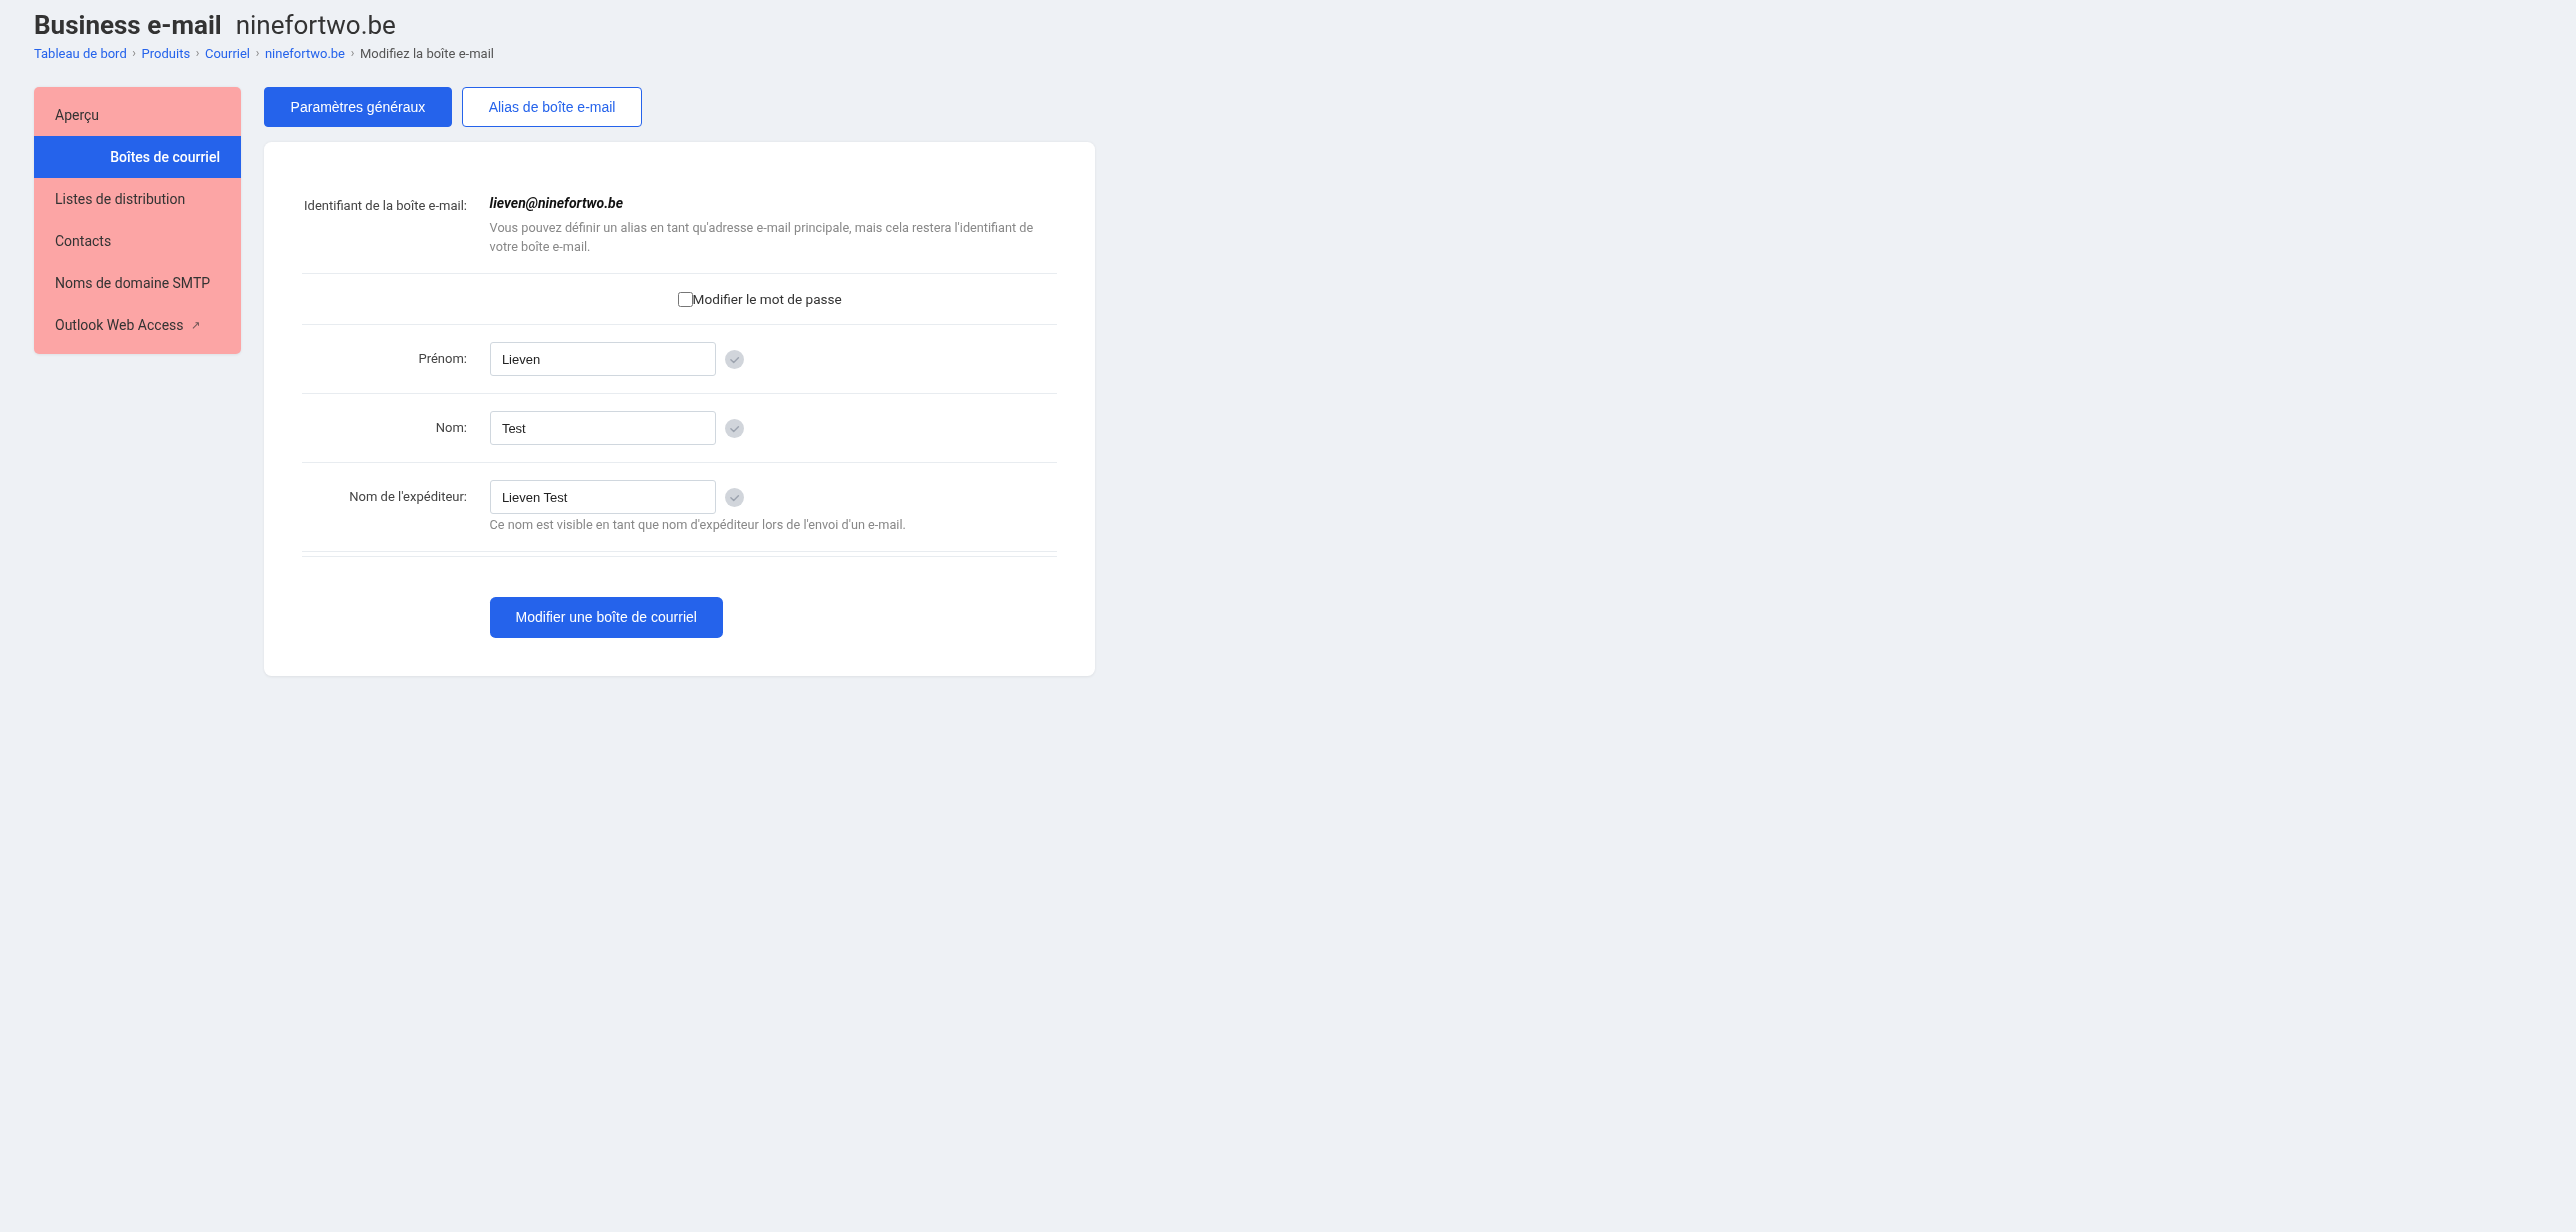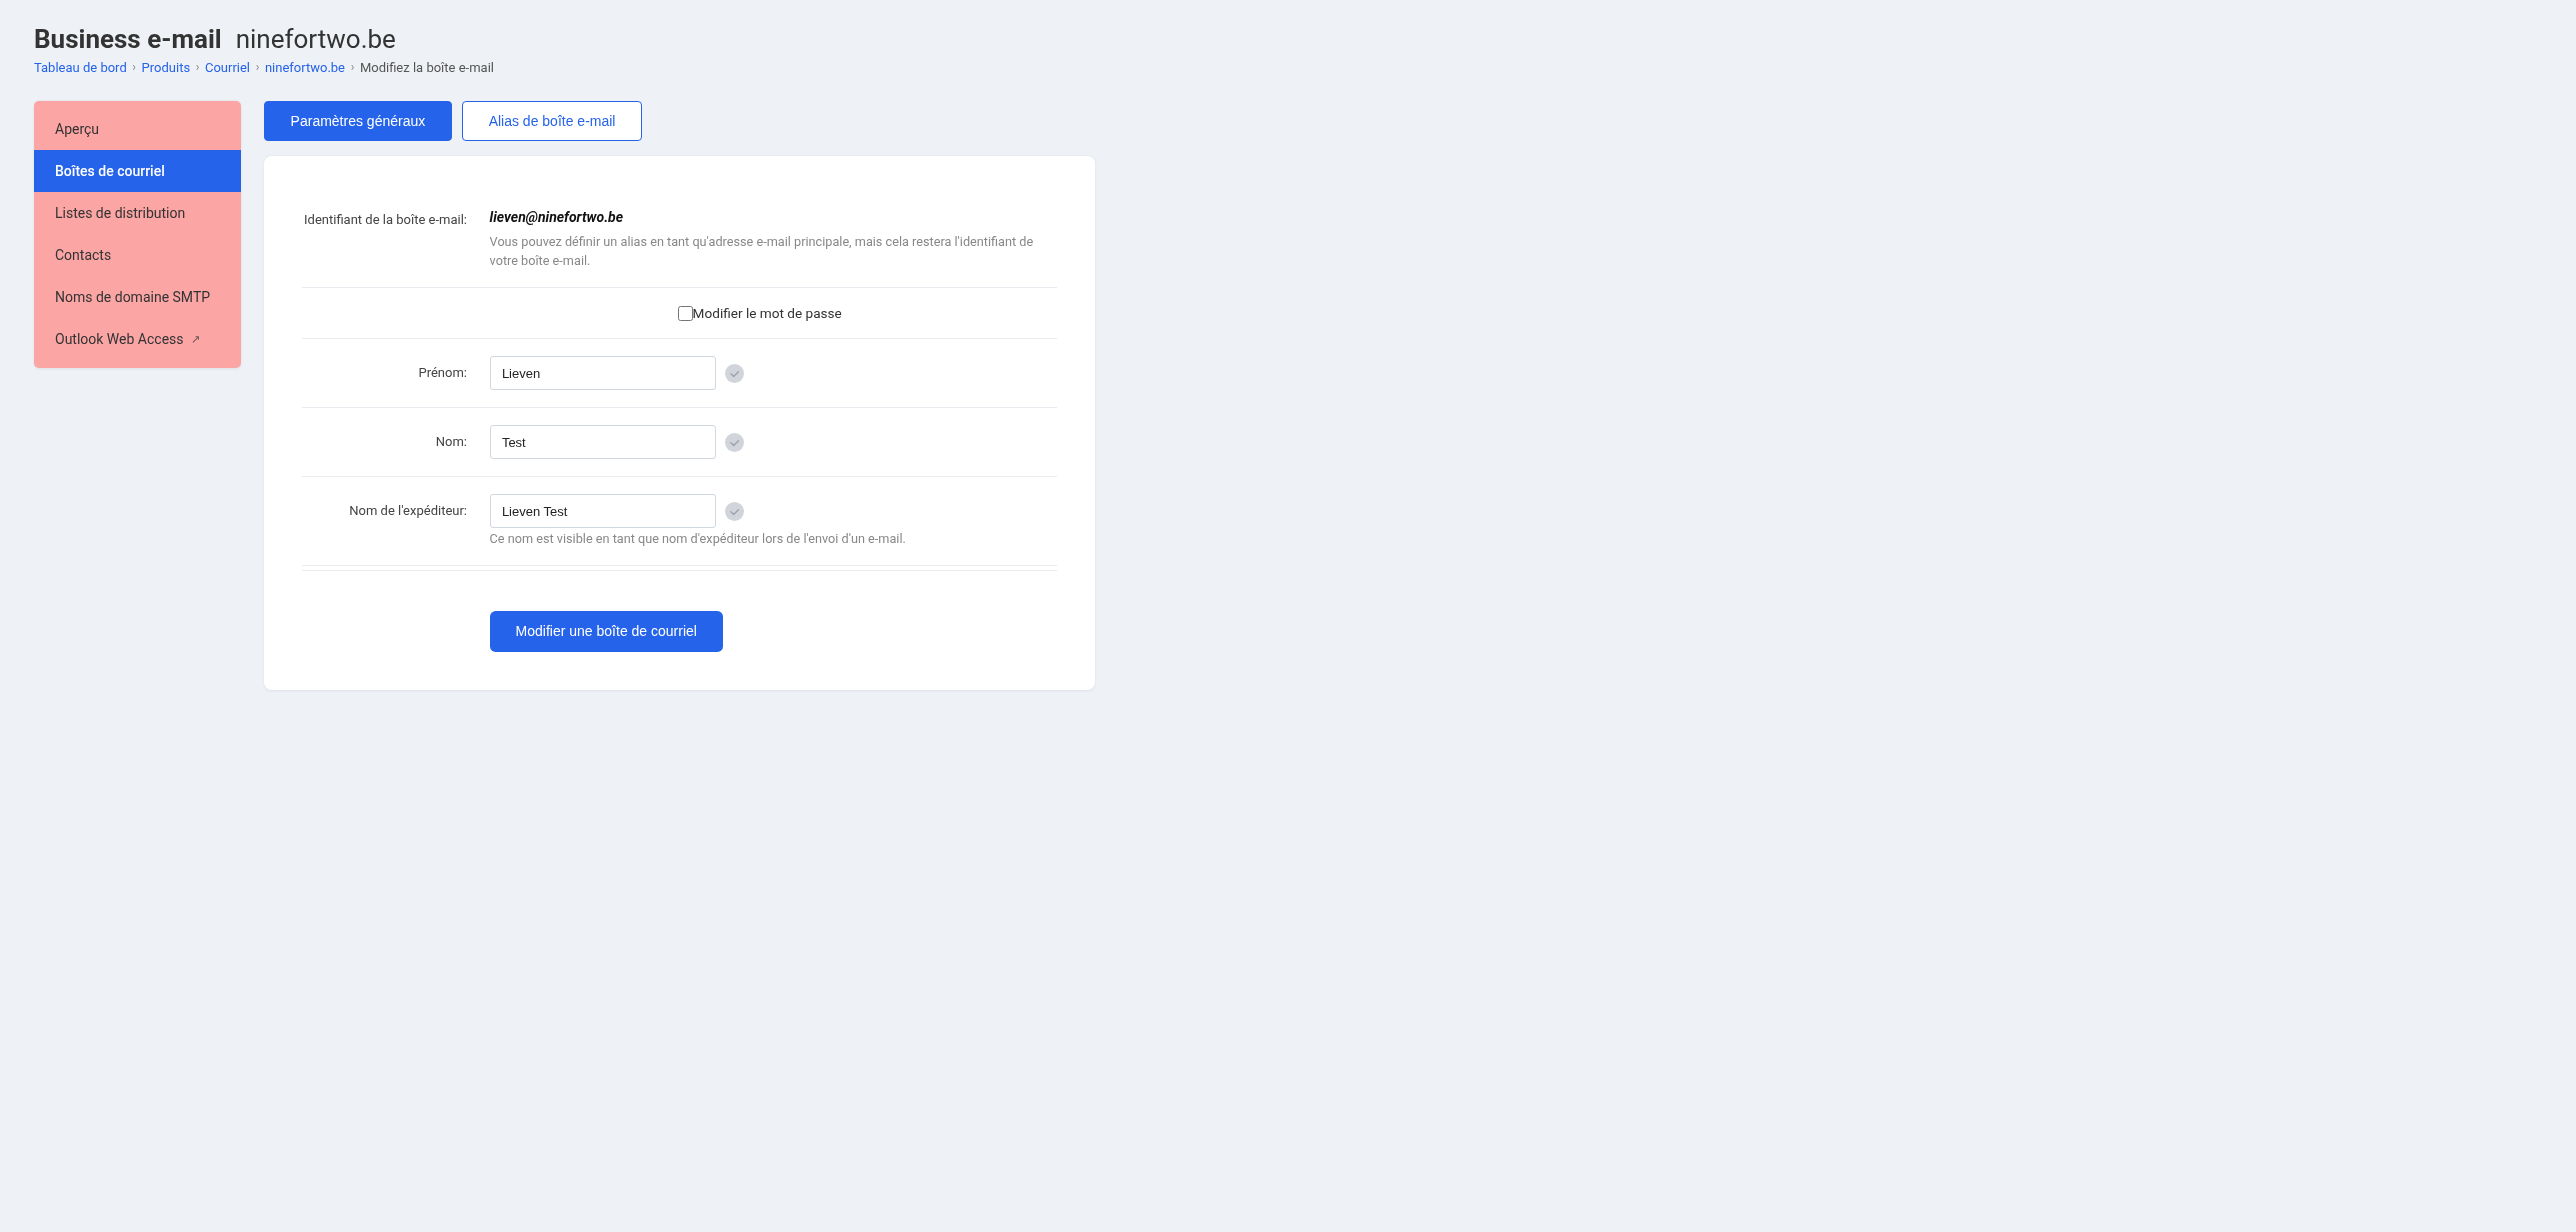--- a/index.html
+++ b/index.html
@@ -3,21 +3,21 @@
   <meta charset="utf-8">
   <style>
     * { box-sizing: border-box; margin: 0; padding: 0; }
     body {
       font-family: -apple-system, BlinkMacSystemFont, 'Segoe UI', Roboto, sans-serif;
       background: #eef1f5;
       min-height: 100vh;
       color: #333;
     }
     .page-wrapper {
-      padding: 24px 34px;
+      padding: 10px 34px;
       max-width: 1129px;
     }
     .page-title {
       font-size: 26px;
       font-weight: 700;
       margin-bottom: 5.6px;
       color: #111;
     }
     .page-title span {
       font-weight: 400;
@@ -63,20 +63,21 @@
       cursor: pointer;
       border-radius: 0;
       display: flex;
       align-items: center;
       gap: 7.5px;
     }
     .sidebar-item.active {
       background: #2563eb;
       color: #fff;
       font-weight: 500;
+      justify-content: flex-end;
     }
     .sidebar-item .ext-icon {
       font-size: 11.3px;
       opacity: 0.7;
     }
     
     .content {
       flex: 1;
     }
     .tabs {

